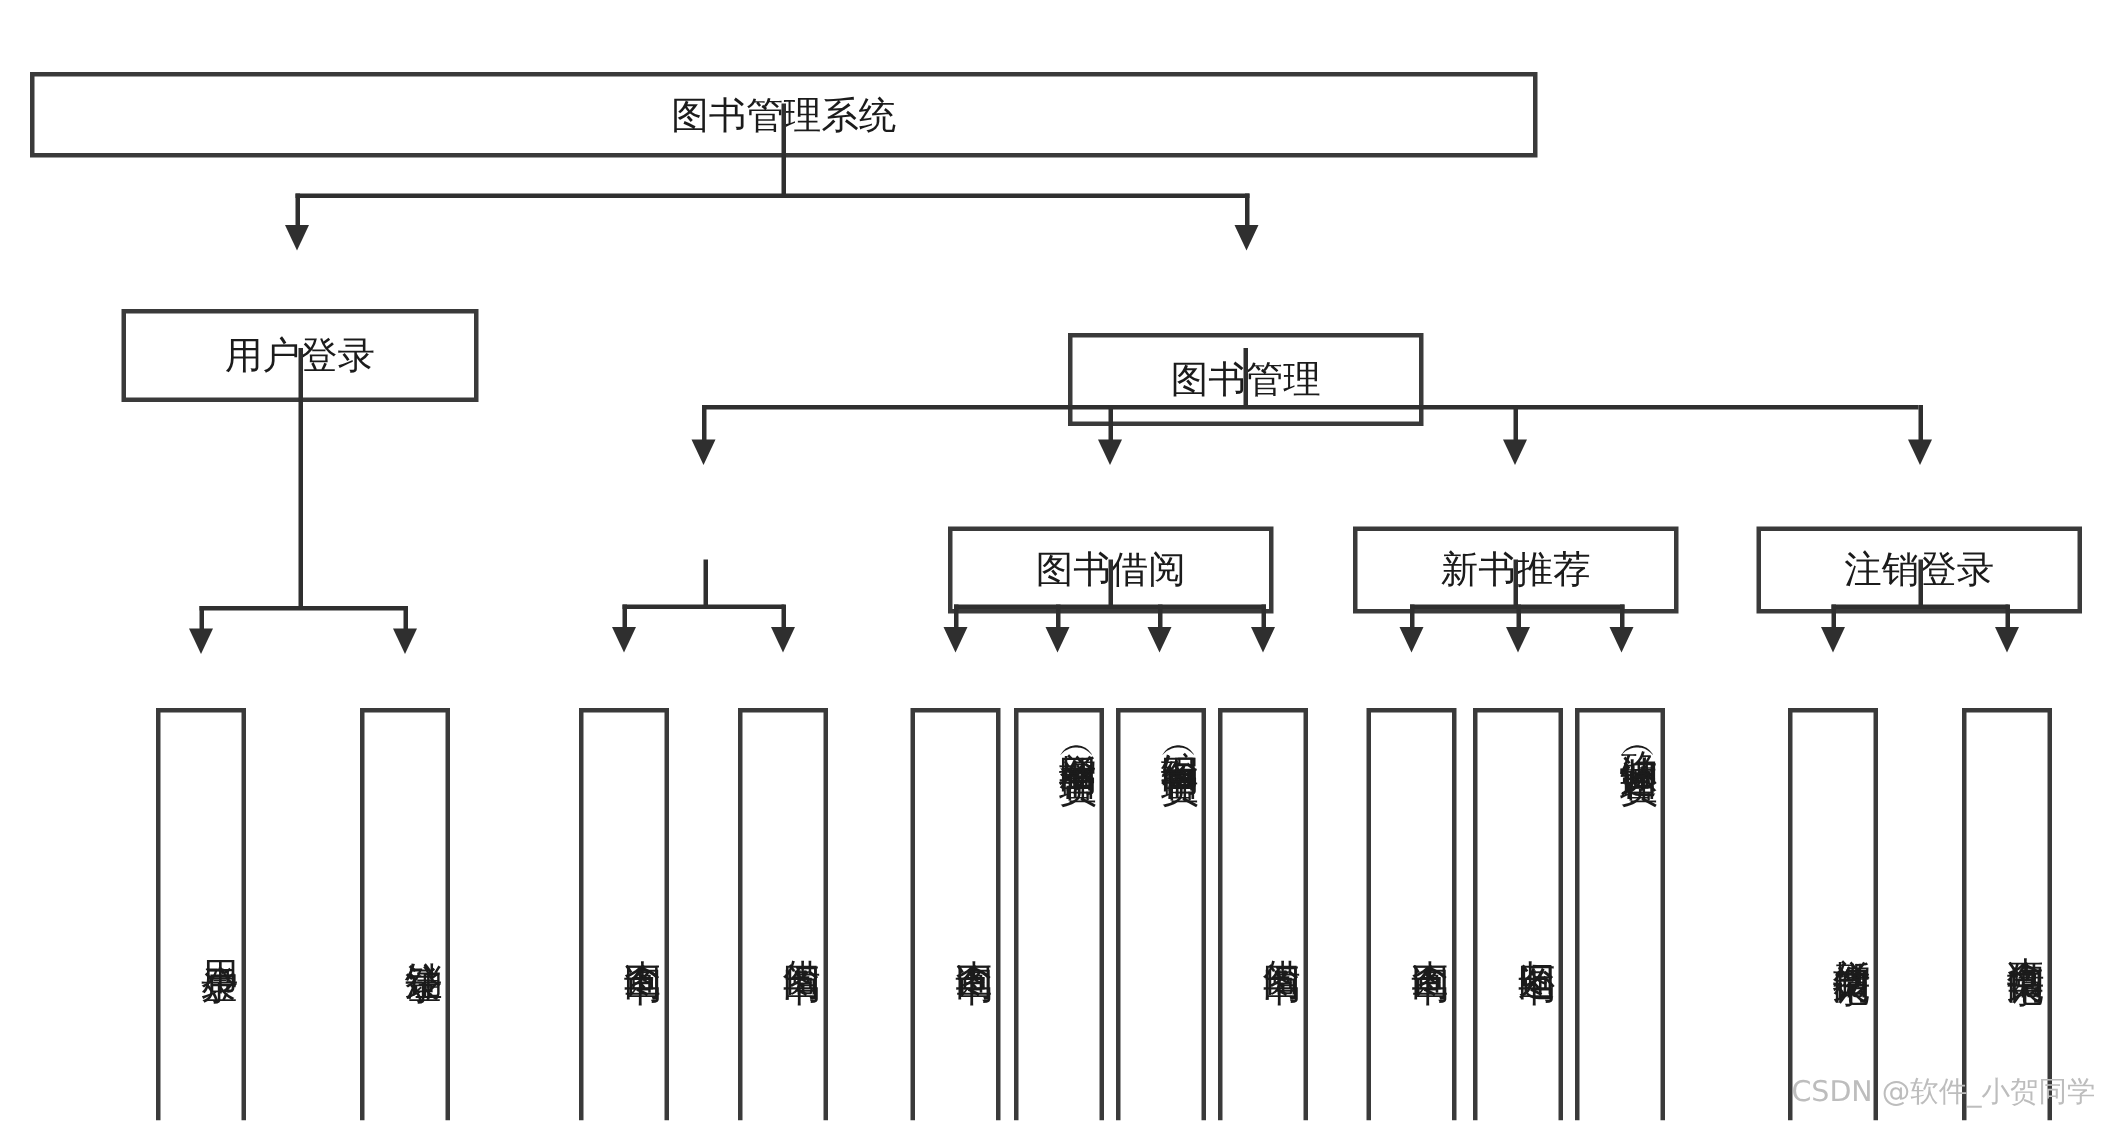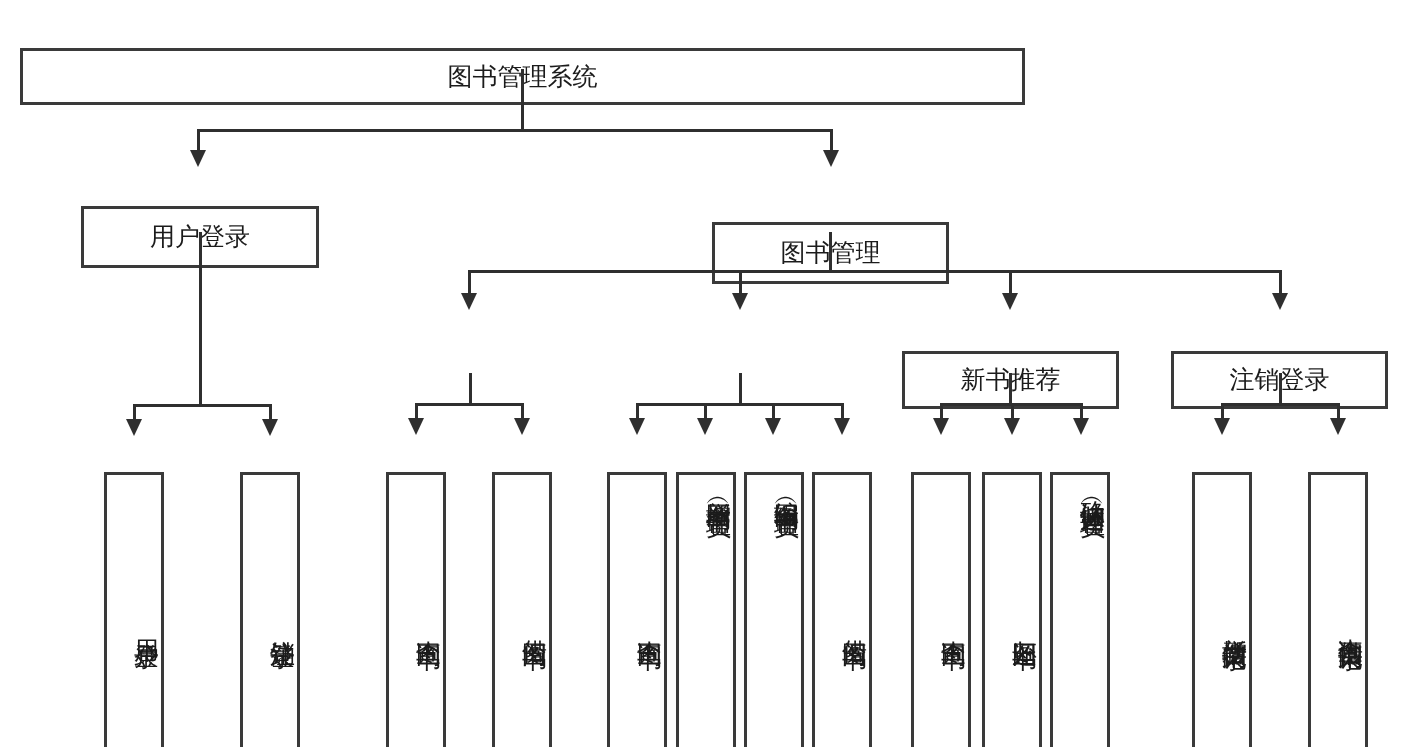--- a/index.html
+++ b/index.html
@@ -115,20 +115,23 @@
   <div class="hline" style="left:468px; top:270px; width:811px;"></div>
   <div class="vline" style="left:468px; top:270px; height:24px;"></div>
   <div class="arrow" style="left:461px; top:293px;"></div>
   <div class="vline" style="left:739px; top:270px; height:24px;"></div>
   <div class="arrow" style="left:732px; top:293px;"></div>
   <div class="vline" style="left:1009px; top:270px; height:24px;"></div>
   <div class="arrow" style="left:1002px; top:293px;"></div>
   <div class="vline" style="left:1279px; top:270px; height:24px;"></div>
   <div class="arrow" style="left:1272px; top:293px;"></div>
 
+  <div class="node branch" style="left:632px; top:315px; width:217px; height:58px;">
+    <span class="lbl">图书借阅</span>
+  </div>
   <div class="node branch" style="left:902px; top:315px; width:217px; height:58px;">
     <span class="lbl">新书推荐</span>
   </div>
   <div class="node branch" style="left:1171px; top:315px; width:217px; height:58px;">
     <span class="lbl">注销登录</span>
   </div>
 
   <div class="vline" style="left:469px; top:373px; height:32px;"></div>
   <div class="hline" style="left:415px; top:403px; width:108px;"></div>
   <div class="vline" style="left:415px; top:403px; height:16px;"></div>
@@ -200,14 +203,15 @@
     <span class="lbl">确认归还（管理员）</span>
   </div>
 
   <div class="node leaf" style="left:1192px; top:436px; width:60px; height:298px;">
     <span class="lbl">新增借阅记录</span>
   </div>
   <div class="node leaf" style="left:1308px; top:436px; width:60px; height:298px;">
     <span class="lbl">查询借阅记录</span>
   </div>
 
+  <div class="watermark">CSDN @软件_小贺同学</div>
 
 </div>
 
 </body></html>

